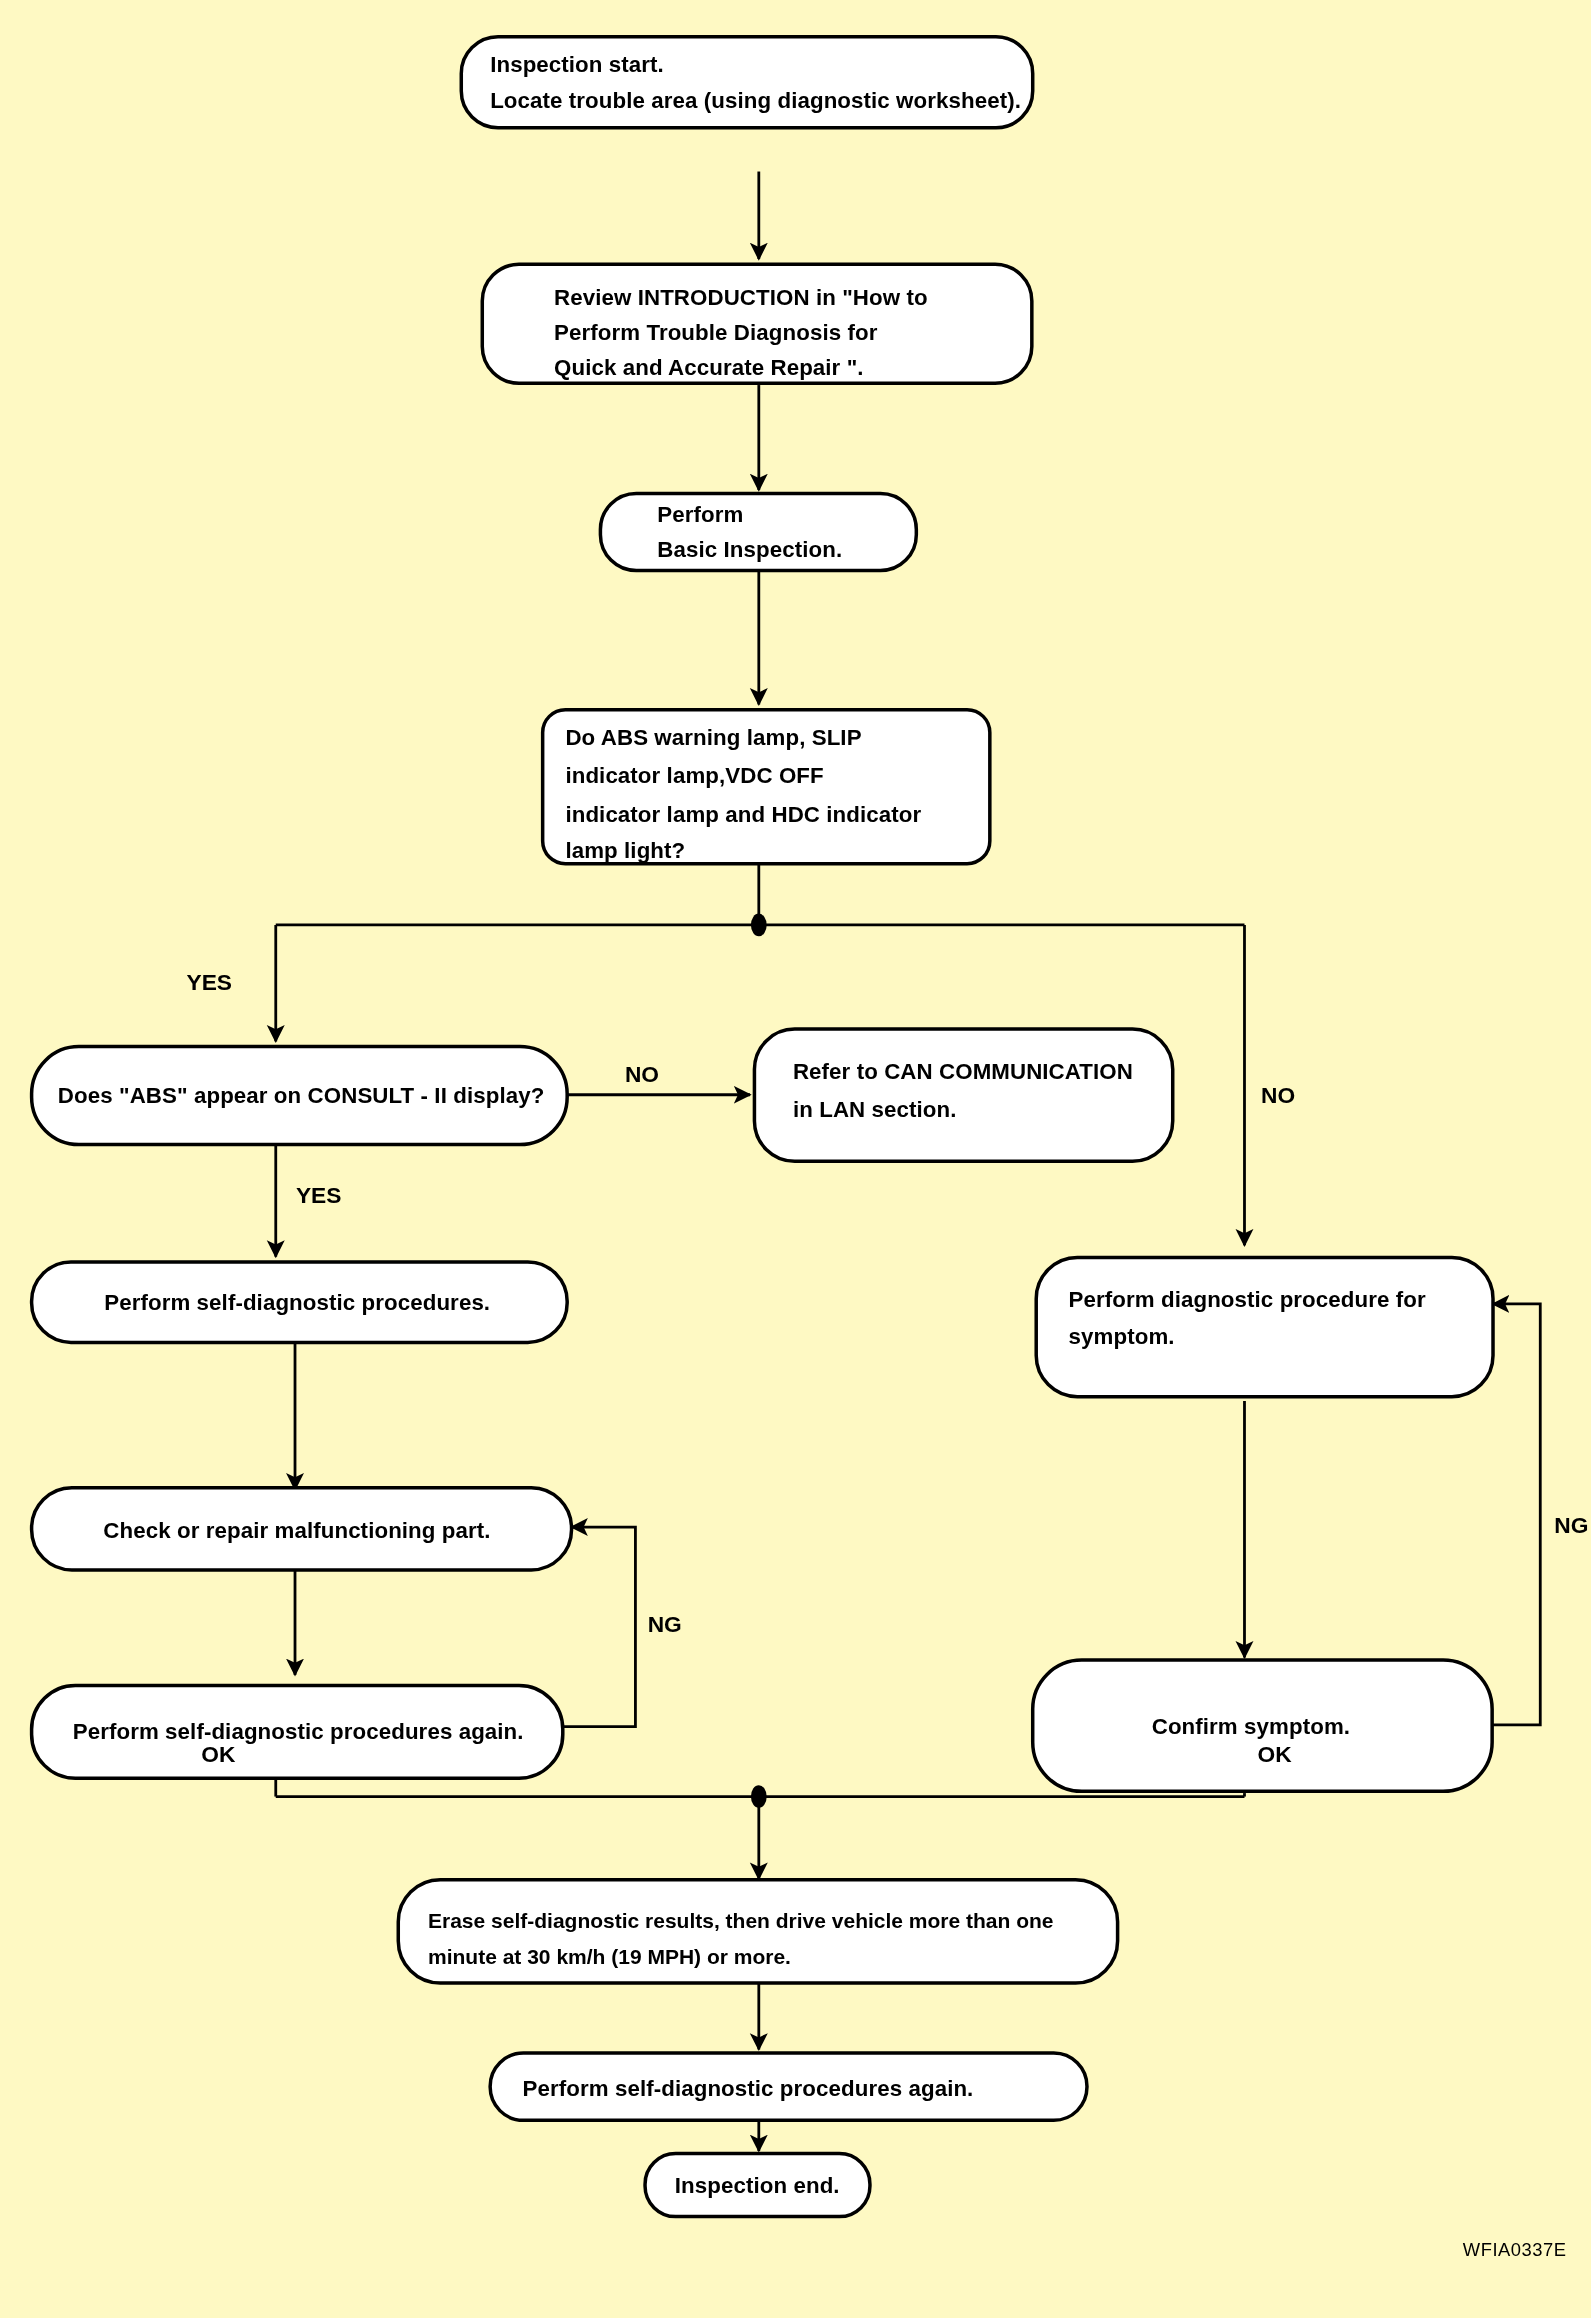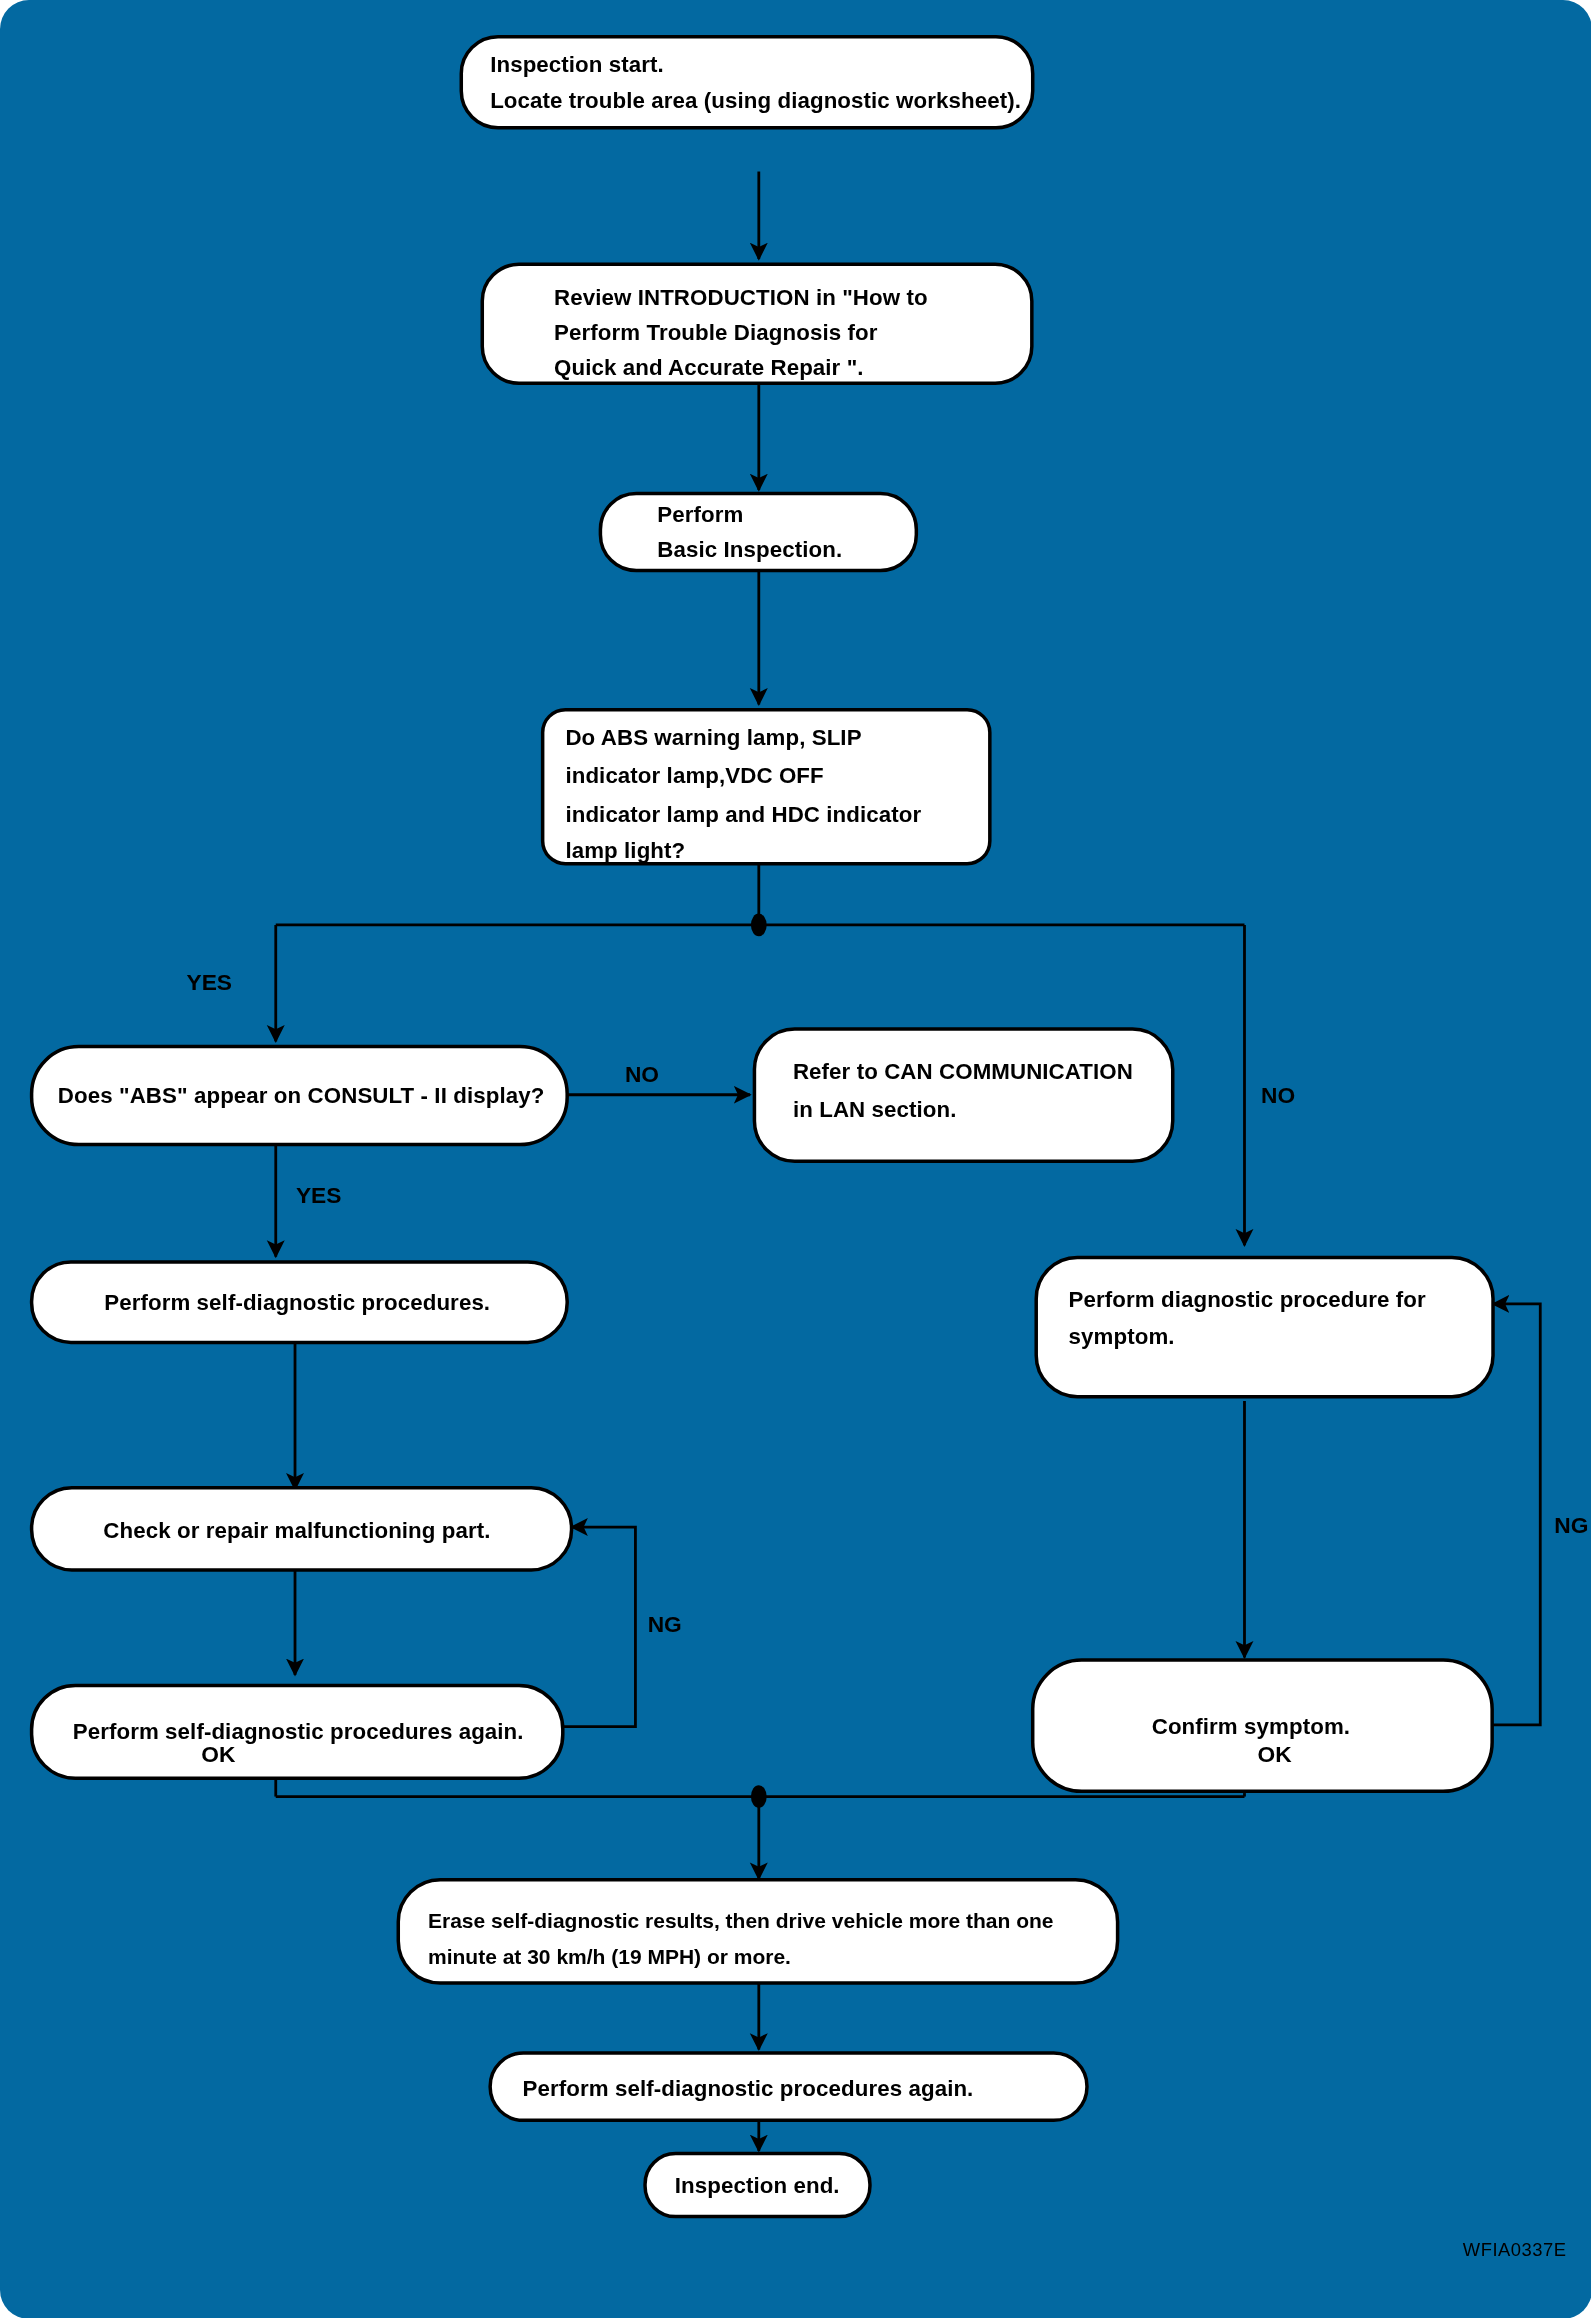--- a/index.html
+++ b/index.html
@@ -7,23 +7,22 @@
     padding: 0;
     background: #ffffff;
   }
   body {
     font-family: "Liberation Sans", sans-serif;
   }
   #page {
     position: relative;
     width: 1592px;
     height: 2319px;
-    background: #0369a1;
+    background: #fef9c3;
     overflow: hidden;
-    border-radius: 29px;
   }
   svg#flow {
     position: absolute;
     left: 0;
     top: 0;
     width: 1592px;
     height: 2319px;
   }
   .node-shape {
     fill: #ffffff;

